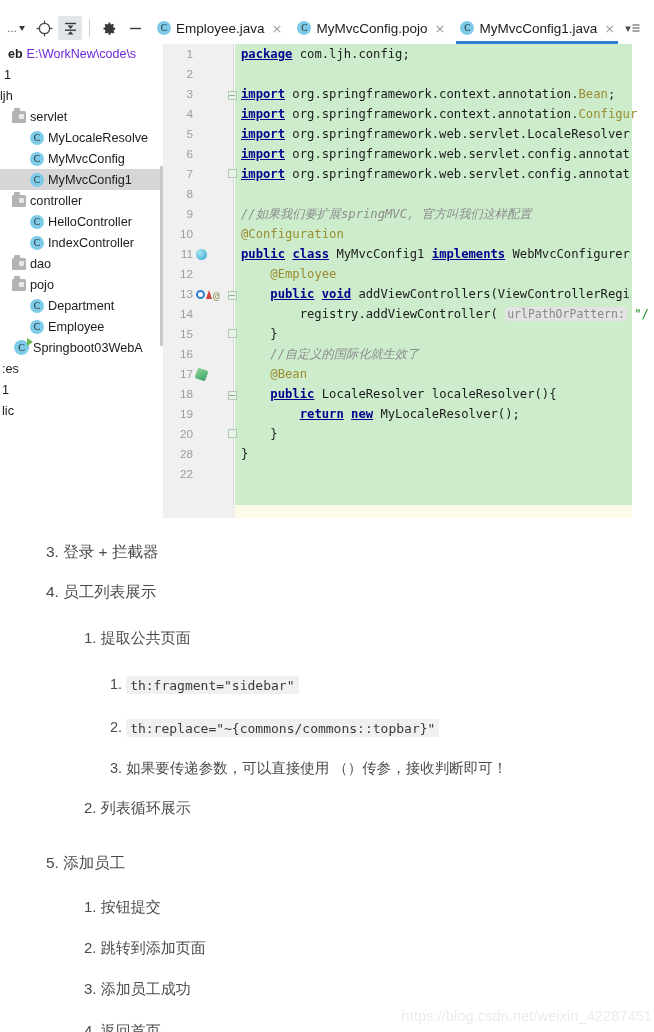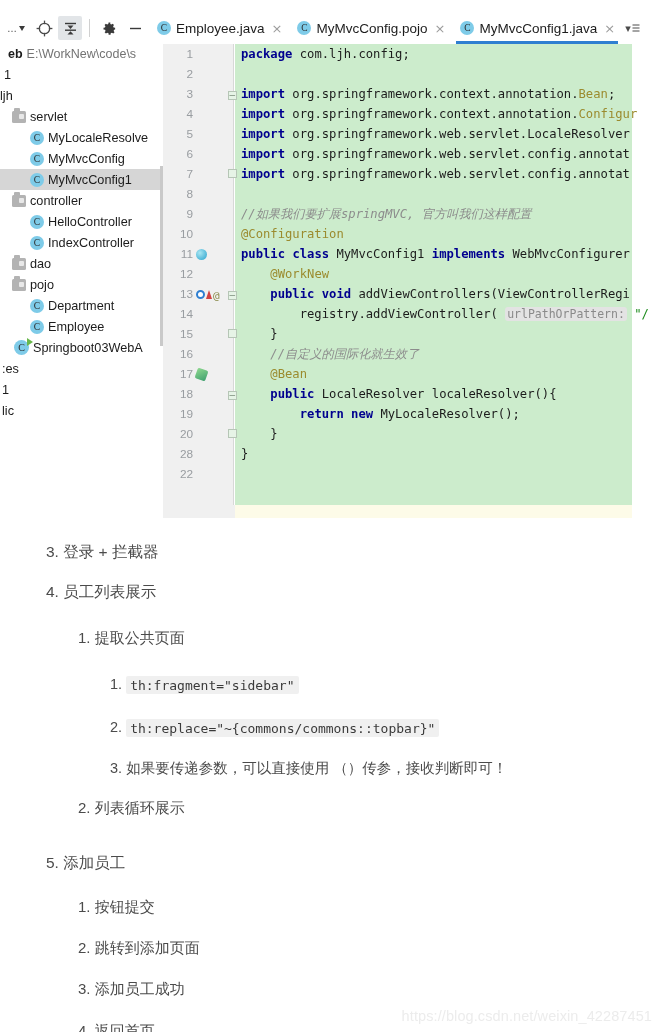--- a/index.html
+++ b/index.html
@@ -88,21 +88,21 @@
     overflow: hidden;
     font-size: 12.5px;
     color: #1c1c1c;
   }
   .proj-header {
     display: flex; align-items: center; gap: 4px;
     height: 20px; padding-left: 8px;
     white-space: nowrap;
   }
   .proj-header .hdr-bold { font-weight: bold; font-size: 12.5px; color:#1c1c1c; }
-  .proj-header .hdr-path { color: #737373; font-size: 12.5px; }
+  .proj-header .hdr-path { color: #6d28d9; font-size: 12.5px; }
 
   .tree { position: relative; }
   .tnode {
     display: flex; align-items: center; gap: 4px;
     height: 21px; white-space: nowrap;
     padding-right: 2px;
   }
   .tnode.sel { background: #d6d6d6; }
   .tnode .tlabel { font-size: 12.7px; color:#1c1c1c; }
   .folder-ico {
@@ -185,21 +185,21 @@
   .ln .fold {
     position:absolute; left: 63px; width: 12px; text-align:center;
     color:#9aaa9a; font-size: 11px;
     font-family:"DejaVu Sans", sans-serif;
   }
   .ln .src {
     position:absolute; left: 78px; white-space: pre;
     color: #1c1c1c;
   }
 
-  .kw   { color:#00008f; font-weight: bold; }
+  .kw   { color:#00008f; font-weight: bold; text-decoration: underline; }
   .ann  { color:#9b8b2e; }
   .str  { color:#1a8a1a; }
   .cmt  { color:#8c8c8c; font-style: italic; }
   .hint {
     background:#e3e3e3; color:#8a8a8a; border-radius:3px;
     padding: 0 2px; font-size: 11.5px;
   }
 
   .gi {
     width: 11px; height: 11px; display:inline-block; position:relative;
@@ -236,21 +236,21 @@
     color: #4f4f4f;
   }
   .li {
     position: absolute;
     white-space: nowrap;
     font-family: "Liberation Sans", sans-serif;
     color: #4b4b4b;
   }
   .li .marker { color:#4b4b4b; }
   .lvl1 { font-size: 15.5px; left: 46px; }
-  .lvl2 { font-size: 15px;   left: 78px; }
+  .lvl2 { font-size: 15px;   left: 84px; }
   .lvl3 { font-size: 14.5px; left: 110px; }
   .code-inline {
     font-family: "DejaVu Sans Mono", monospace;
     font-size: 13px;
     background: #f0f0f0;
     color: #3a3a3a;
     padding: 1.5px 4px;
     border-radius: 2px;
   }
   .watermark {
@@ -421,21 +421,21 @@
           <div class="ln"><span class="num">2</span><span class="src"></span></div>
           <div class="ln"><span class="num">3</span><span class="fold"><span class="fold-box">−</span></span><span class="src"><span class="kw">import</span> org.springframework.context.annotation.<span class="ann">Bean</span>;</span></div>
           <div class="ln"><span class="num">4</span><span class="src"><span class="kw">import</span> org.springframework.context.annotation.<span class="ann">Configur</span></span></div>
           <div class="ln"><span class="num">5</span><span class="src"><span class="kw">import</span> org.springframework.web.servlet.LocaleResolver</span></div>
           <div class="ln"><span class="num">6</span><span class="src"><span class="kw">import</span> org.springframework.web.servlet.config.annotat</span></div>
           <div class="ln"><span class="num">7</span><span class="fold"><span class="fold-box"></span></span><span class="src"><span class="kw">import</span> org.springframework.web.servlet.config.annotat</span></div>
           <div class="ln"><span class="num">8</span><span class="src"></span></div>
           <div class="ln"><span class="num">9</span><span class="src"><span class="cmt">//如果我们要扩展springMVC, 官方叫我们这样配置</span></span></div>
           <div class="ln"><span class="num">10</span><span class="src"><span class="ann">@Configuration</span></span></div>
           <div class="ln"><span class="num">11</span><span class="gicons"><span class="gi gi-cls"></span></span><span class="src"><span class="kw">public</span> <span class="kw">class</span> MyMvcConfig1 <span class="kw">implements</span> WebMvcConfigurer</span></div>
-          <div class="ln"><span class="num">12</span><span class="src">    <span class="ann">@WorkNew</span></span></div>
+          <div class="ln"><span class="num">12</span><span class="src">    <span class="ann">@Employee</span></span></div>
           <div class="ln"><span class="num">13</span><span class="gicons"><span class="gi gi-over"></span><span class="gi gi-arrowup"></span><span class="gi gi-at">@</span></span><span class="fold"><span class="fold-box">−</span></span><span class="src">    <span class="kw">public</span> <span class="kw">void</span> addViewControllers(ViewControllerRegi</span></div>
           <div class="ln"><span class="num">14</span><span class="src">        registry.addViewController( <span class="hint">urlPathOrPattern:</span><span class="str"> "/</span></span></div>
           <div class="ln"><span class="num">15</span><span class="fold"><span class="fold-box"></span></span><span class="src">    }</span></div>
           <div class="ln"><span class="num">16</span><span class="src"><span class="cmt">    //自定义的国际化就生效了</span></span></div>
           <div class="ln"><span class="num">17</span><span class="gicons"><span class="gi gi-leaf"></span></span><span class="src">    <span class="ann">@Bean</span></span></div>
           <div class="ln"><span class="num">18</span><span class="fold"><span class="fold-box">−</span></span><span class="src">    <span class="kw">public</span> LocaleResolver localeResolver(){</span></div>
           <div class="ln"><span class="num">19</span><span class="src">        <span class="kw">return</span> <span class="kw">new</span> MyLocaleResolver();</span></div>
           <div class="ln"><span class="num">20</span><span class="fold"><span class="fold-box"></span></span><span class="src">    }</span></div>
           <div class="ln"><span class="num">28</span><span class="src">}</span></div>
           <div class="ln"><span class="num">22</span><span class="src"></span></div>

